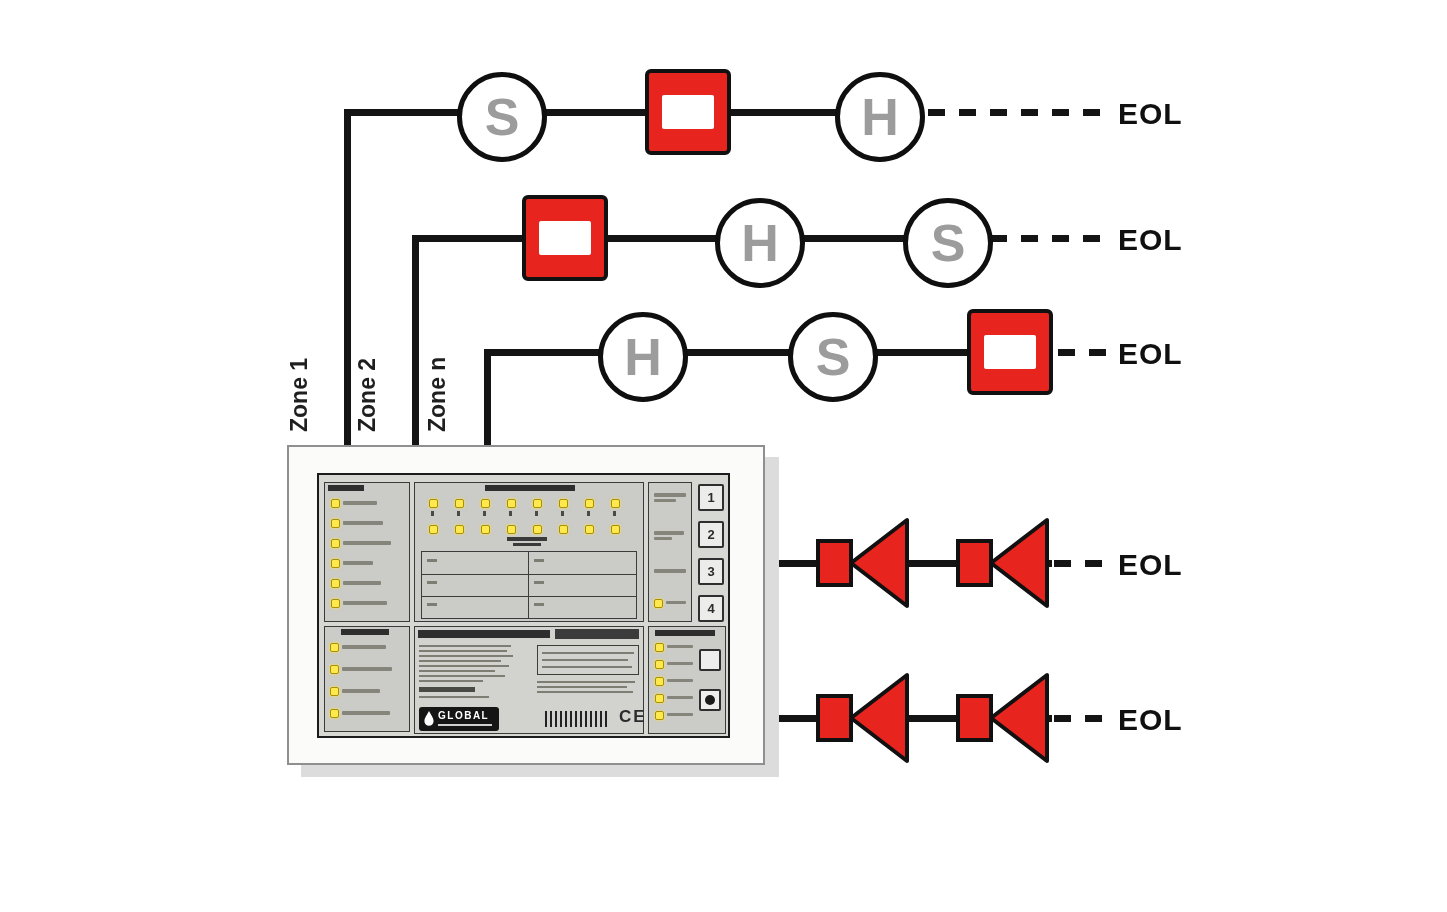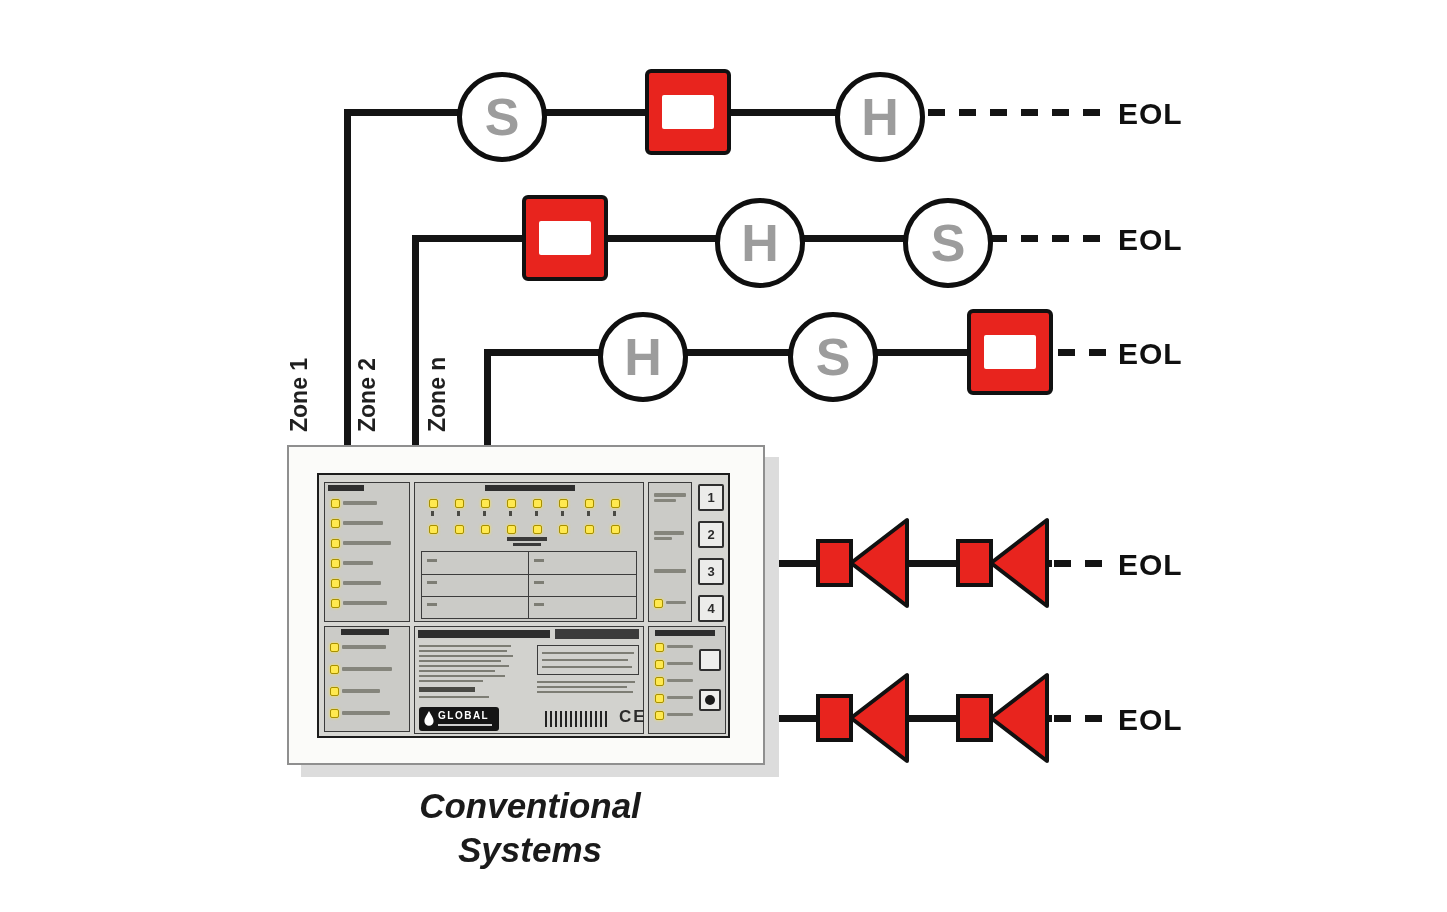--- a/index.html
+++ b/index.html
@@ -278,18 +278,14 @@
           <div class="tb" style="left:18px;top:86px;width:26px;height:3px;"></div>
         <div class="sqbtn" style="left:50px;top:22px;"></div>
         <div class="sqbtn" style="left:50px;top:62px;">
             <div class="dot"></div>
           </div>
       </div>
 
     </div>
   </div>
 
-  <div class="caption">
-    <div>Conventional</div>
-    <div>Systems</div>
-  </div>
 
 </div>
 
 </body></html>

